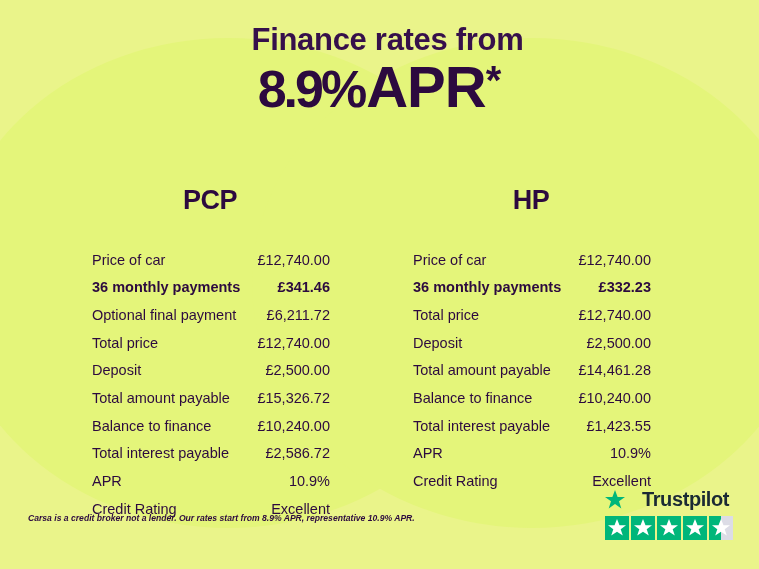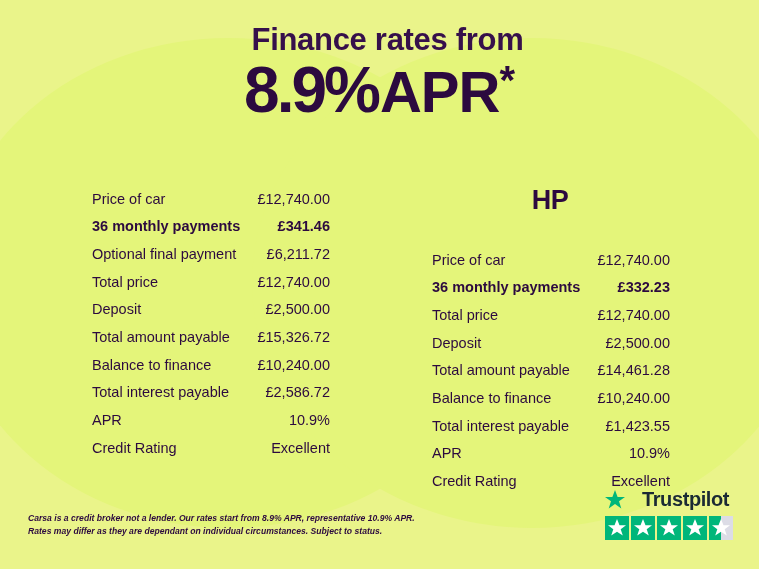--- a/index.html
+++ b/index.html
@@ -58,40 +58,40 @@
     top: 58px;
     left: 0;
     width: 759px;
     text-align: center;
     color: #2c0a3f;
     font-weight: bold;
     line-height: 1;
     white-space: nowrap;
   }
   .bigrate .num {
-    font-size: 64px;
+    font-size: 52px;
     letter-spacing: -3px;
   }
   .bigrate .apr {
     font-size: 58px;
     letter-spacing: -1px;
     margin-left: 2px;
   }
   .bigrate .star {
     font-size: 40px;
     vertical-align: top;
     line-height: 1.1;
   }
   .col {
     position: absolute;
     width: 300px;
     color: #2c0a3f;
   }
   .col-left { left: 60px; top: 185px; }
-  .col-right { left: 400px; top: 185px; }
+  .col-right { left: 381px; top: 185px; }
   .col-title {
     text-align: center;
     font-size: 27px;
     font-weight: bold;
     letter-spacing: -0.5px;
     margin-bottom: 30px;
   }
   .row {
     display: flex;
     justify-content: space-between;
@@ -166,20 +166,21 @@
 
   <div class="content">
 
     <div class="headline">Finance rates from</div>
 
     <div class="bigrate">
       <span class="num">8.9%</span><span class="apr">APR</span><span class="star">*</span>
     </div>
 
     <div class="col col-left">
+      <div class="col-title">PCP</div>
 
       <div class="row">
         <span class="label">Price of car</span>
         <span class="value">£12,740.00</span>
       </div>
       <div class="row bold">
         <span class="label">36 monthly payments</span>
         <span class="value">£341.46</span>
       </div>
       <div class="row">
@@ -252,21 +253,20 @@
         <span class="value">10.9%</span>
       </div>
       <div class="row">
         <span class="label">Credit Rating</span>
         <span class="value">Excellent</span>
       </div>
     </div>
 
     <div class="disclaimer">
       <div>Carsa is a credit broker not a lender. Our rates start from 8.9% APR, representative 10.9% APR.</div>
-      <div>Rates may differ as they are dependant on individual circumstances. Subject to status.</div>
     </div>
 
     <div class="trustpilot">
       <div class="tp-top">
         <span class="tp-star">
           <svg width="20" height="20" viewBox="0 0 20 20">
               <polygon points="10,0 12.6,6.9 20,6.9 14,11.3 16.3,18.5 10,14.1 3.7,18.5 6,11.3 0,6.9 7.4,6.9" fill="#00b67a"></polygon>
             </svg>
         </span>
         <span>Trustpilot</span>

